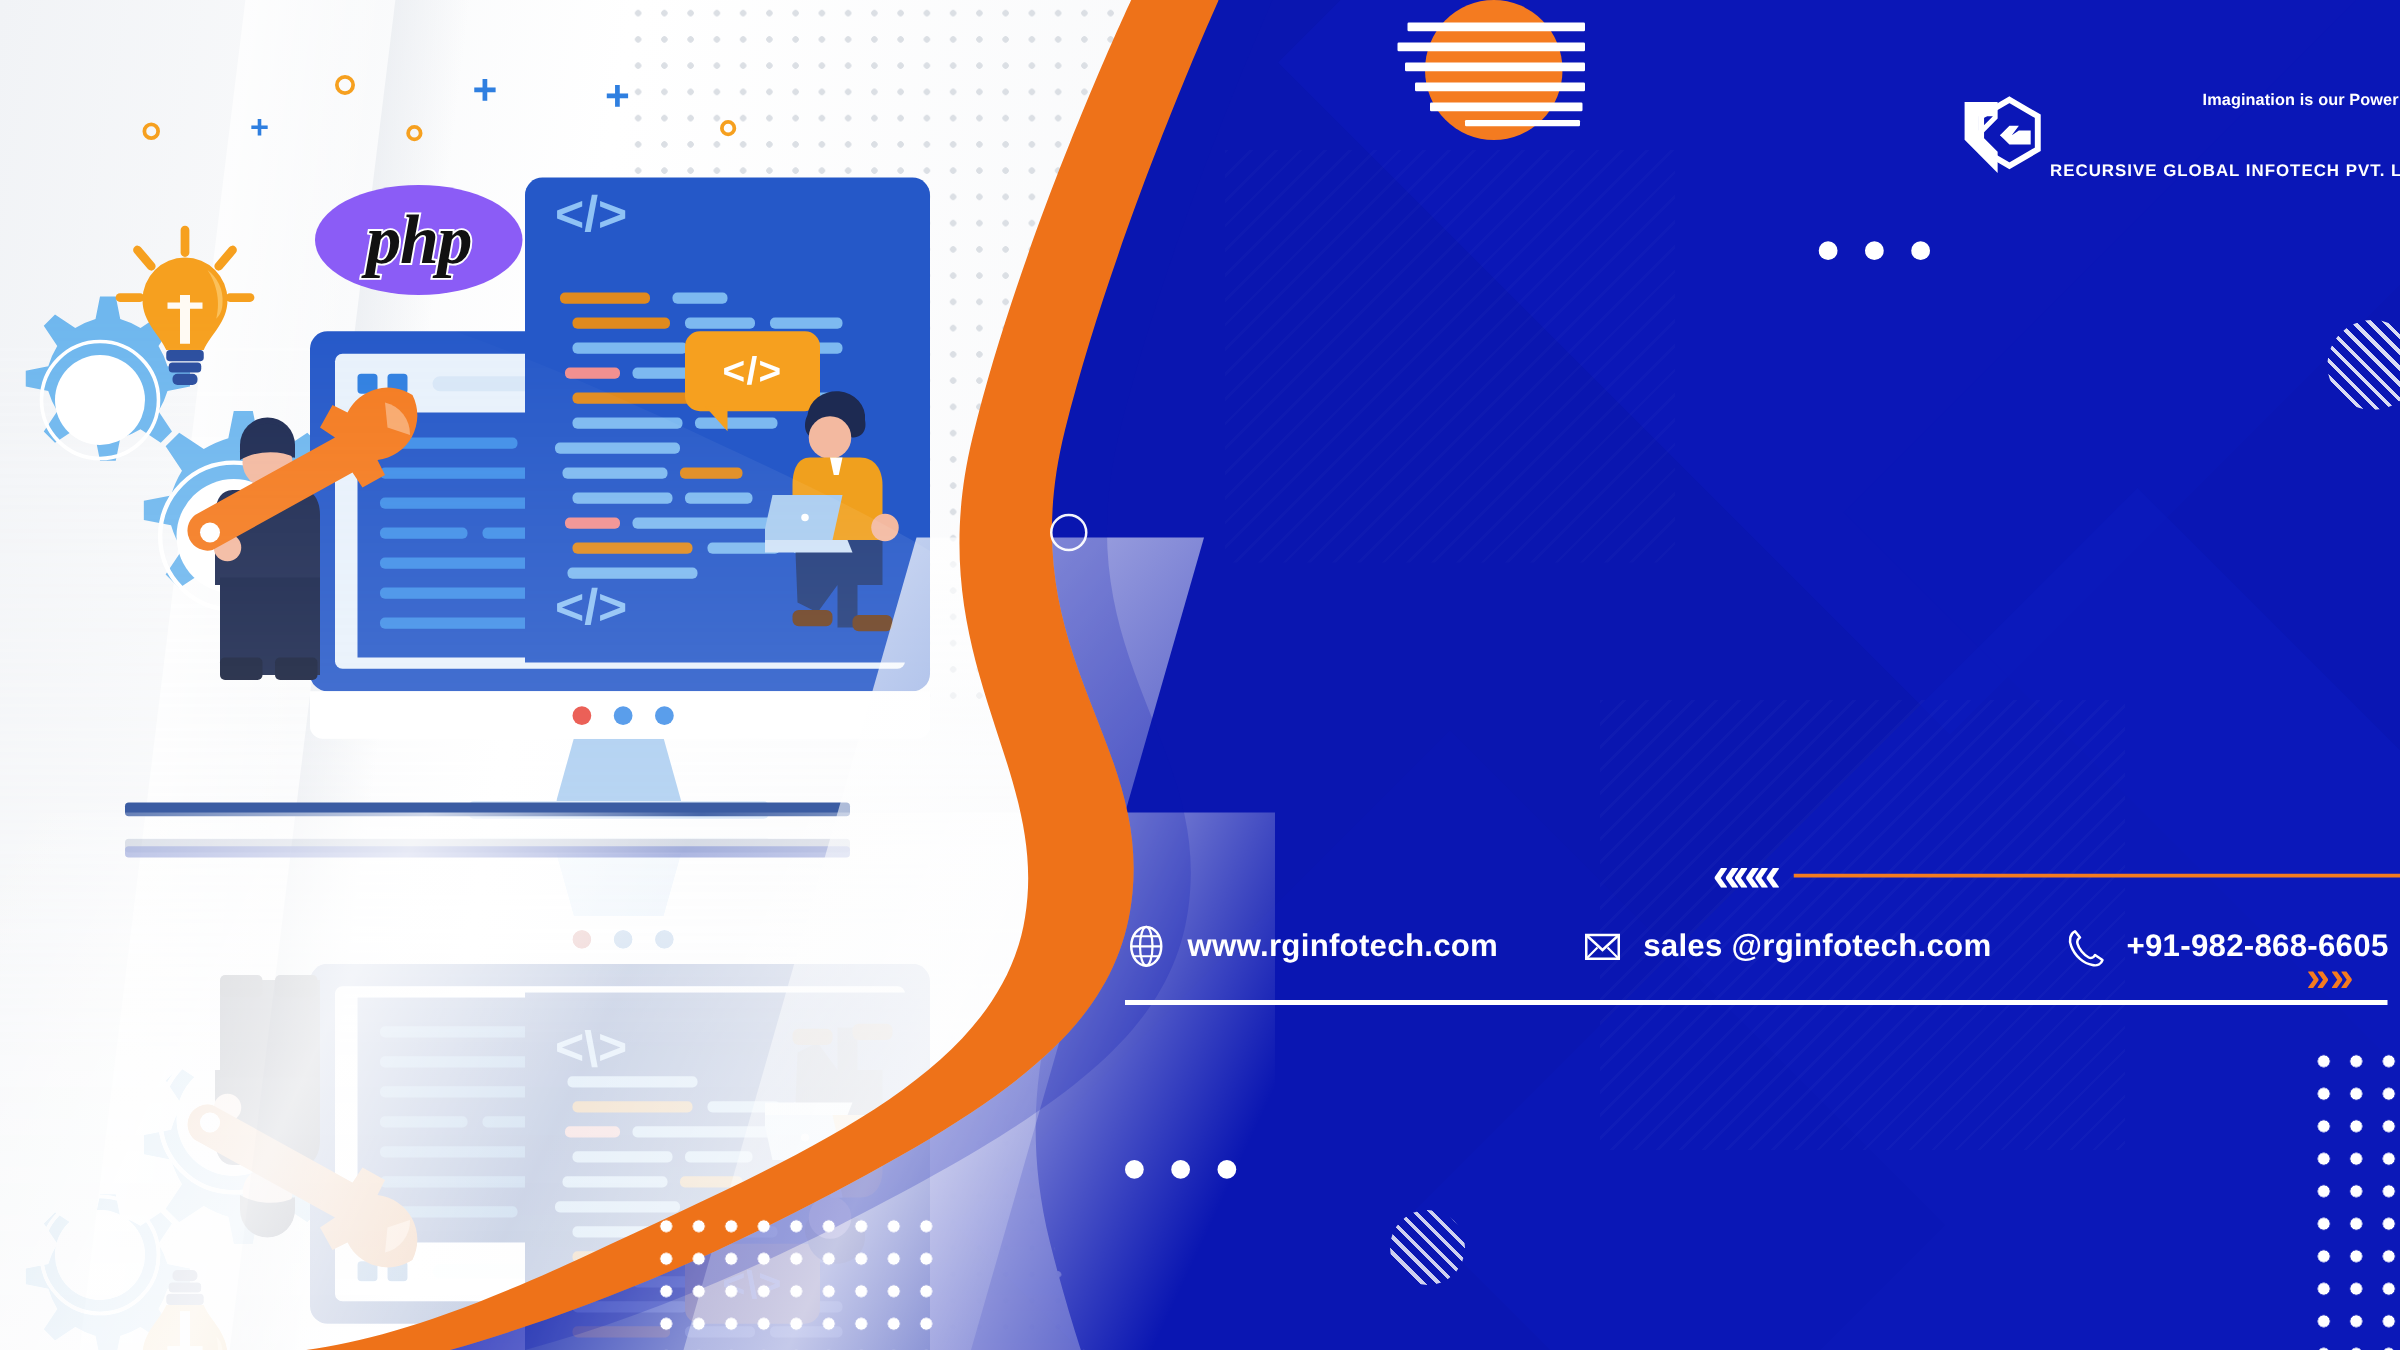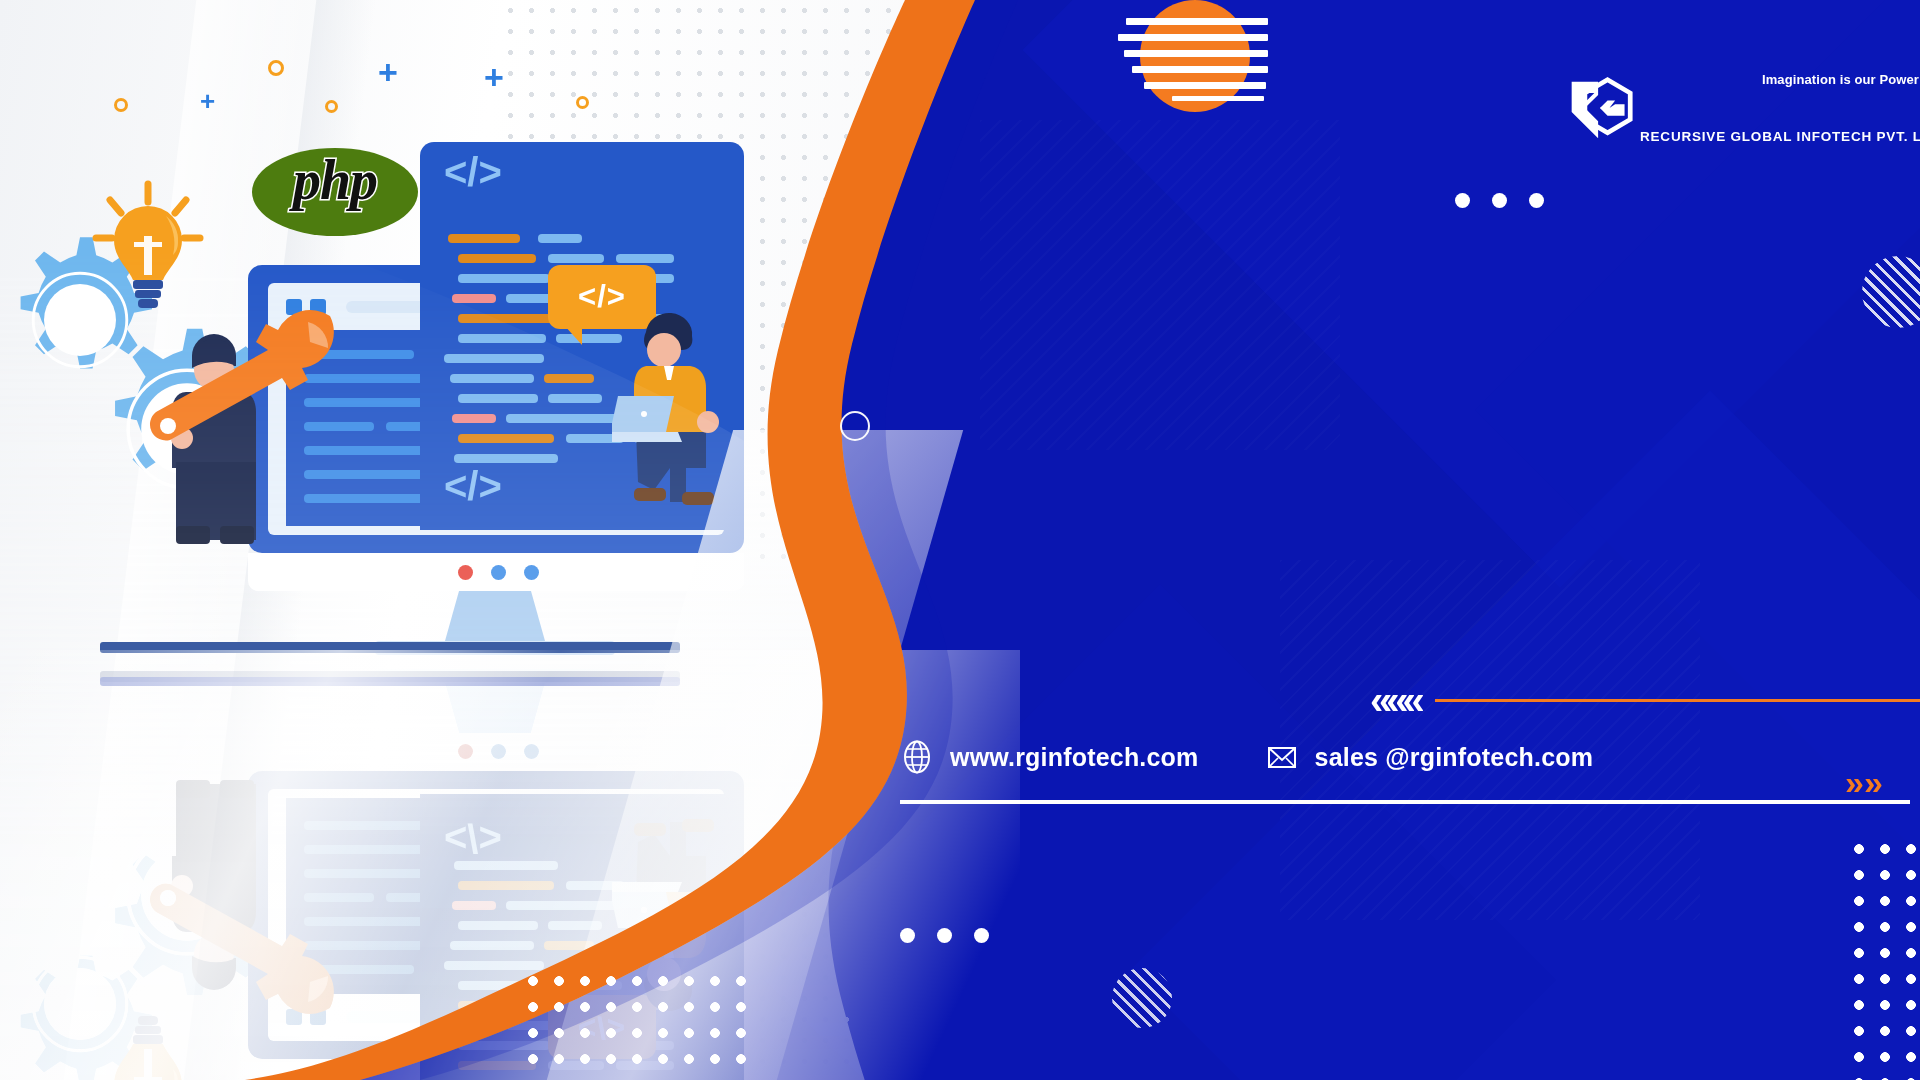--- a/index.html
+++ b/index.html
@@ -122,21 +122,21 @@
   .mi-bar { position:absolute; left:286px; top:296px; width:420px; height:22px; }
   .mi-bar .sq { position:absolute; width:16px; height:16px; background:#2f7fe0; border-radius:3px; top:3px;}
   .mi-bar .pill { position:absolute; left:60px; top:5px; width:350px; height:12px; background:#d8e7f7; border-radius:6px; }
   .mi-screen { position:absolute; left:286px; top:330px; width:410px; height:196px; background:#2558c8; }
   .mi-screen i { position:absolute; display:block; height:9px; border-radius:4px; background:#3f8ee8; }
 
   .code-card { position:absolute; left:420px; top:142px; width:324px; height:388px; background:#2558c8; border-radius:14px 14px 0 0; }
   .code-card .ln { position:absolute; display:block; height:9px; border-radius:4px; }
   .code-tag { position:absolute; color:#8fc2f5; font-size:40px; font-weight:bold; font-family:"Liberation Sans", sans-serif; }
 
-  .php-oval { position:absolute; left:252px; top:148px; width:166px; height:88px; border-radius:50%; background:#4d7c0f; display:flex; align-items:flex-start; justify-content:center; }
+  .php-oval { position:absolute; left:252px; top:148px; width:166px; height:88px; border-radius:50%; background:#8b5cf6; display:flex; align-items:center; justify-content:center; }
   .php-oval span { font-family:"Liberation Serif", serif; font-style:italic; font-weight:bold; font-size:56px; color:#111; -webkit-text-stroke:3px #ffffff; paint-order:stroke fill; letter-spacing:-1px; }
 
   .mon-base { position:absolute; left:248px; top:553px; width:496px; height:38px; background:#ffffff; border-radius:0 0 10px 10px; }
   .mon-dots { position:absolute; left:458px; top:565px; display:flex; gap:18px; }
   .mon-dots b { width:15px; height:15px; border-radius:50%; display:block; }
   .stand-neck { position:absolute; left:445px; top:591px; width:100px; height:50px; background:#a9ccf0; clip-path:polygon(14% 0,86% 0,100% 100%,0 100%); }
   .stand-foot { position:absolute; left:375px; top:641px; width:240px; height:14px; background:#cfe2f7; border-radius:4px; }
   .floor { position:absolute; left:100px; top:642px; width:580px; height:11px; background:#123a8f; border-radius:3px; }
   .floor2 { position:absolute; left:100px; top:677px; width:580px; height:9px; background:#8c9ad6; border-radius:3px; opacity:.75; }
 
@@ -540,18 +540,26 @@
             <polyline points="4,8 17,20 30,8" fill="none" stroke="#fff" stroke-width="2"></polyline>
             <line x1="4" y1="27" x2="13" y2="18" stroke="#fff" stroke-width="1.7"></line>
             <line x1="30" y1="27" x2="21" y2="18" stroke="#fff" stroke-width="1.7"></line>
           </svg>
       </span>
       <span class="c-text">sales @rginfotech.com</span>
     </div>
 
     <span class="c-gap2"></span>
 
+    <div class="c-item">
+      <span class="c-icon">
+        <svg viewBox="0 0 34 34">
+            <path d="M9 5 c-4 2 -5 7 -3 12 c3 8 10 14 17 15 c4 1 7-1 8-4 l-6-4 c-1 2 -3 3 -5 2 c-4-2 -8-7 -9-11 c-0.5-2 0.5-4 2-5 Z" fill="none" stroke="#fff" stroke-width="2" stroke-linejoin="round"></path>
+          </svg>
+      </span>
+      <span class="c-text">+91-982-868-6605</span>
+    </div>
   </div>
 
   <div class="contact-rule"></div>
   <div class="dbl-chev">»»</div>
 
 </div>
 
 </body></html>

